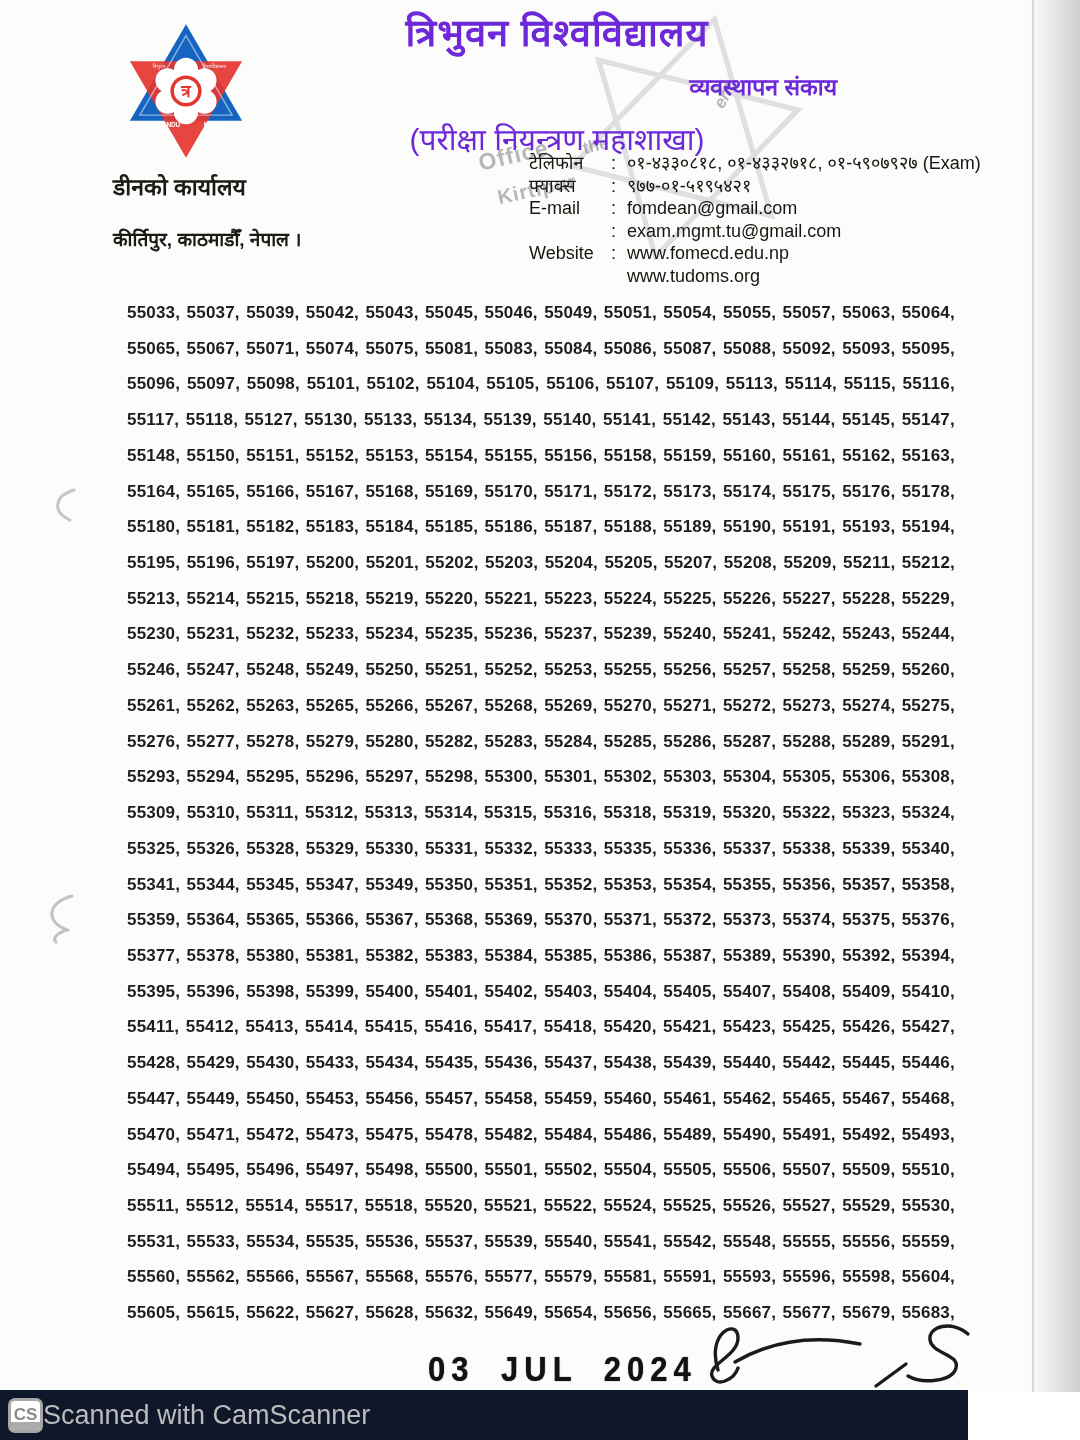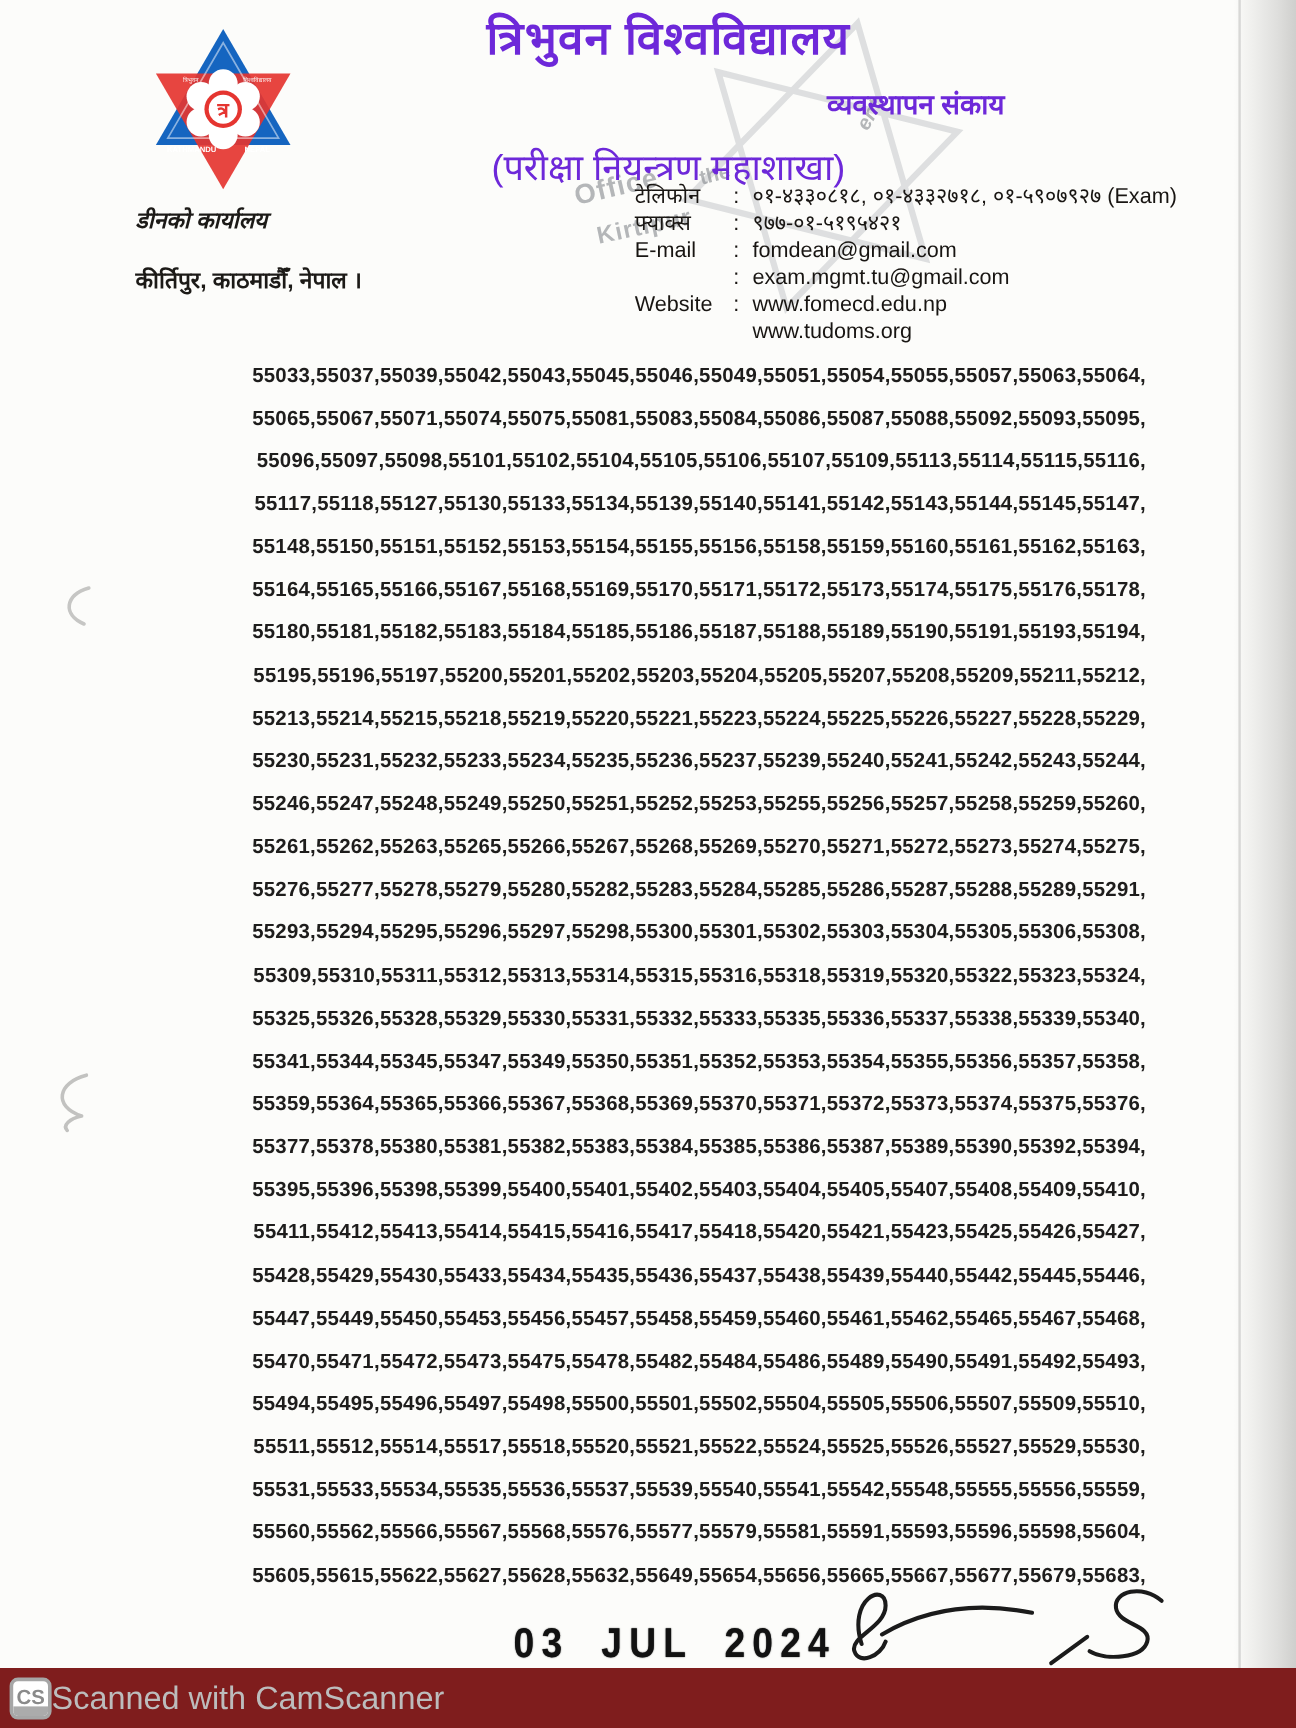--- a/index.html
+++ b/index.html
@@ -12,55 +12,55 @@
   .edge-line{position:absolute;right:46px;top:0;width:2px;height:1392px;background:rgba(120,120,118,.25);}
 
   
   .logo{position:absolute;left:98px;top:20px;width:176px;height:142px;}
   .center-head{position:absolute;left:277px;top:14px;width:560px;text-align:center;color:#6d28d9;}
   .uni-title{font-size:38px;font-weight:bold;letter-spacing:1px;line-height:1.05;}
   .faculty{font-size:23px;font-weight:bold;margin-top:16px;text-align:right;}
   .division{font-size:30px;font-weight:normal;margin-top:16px;}
 
   .dean-block{position:absolute;left:113px;top:170px;color:#1c1a17;}
-  .dean-office{font-size:19px;font-weight:bold;font-style:italic;}
+  .dean-office{font-size:23px;font-weight:bold;}
   .dean-addr{font-size:19px;font-weight:bold;margin-top:24px;}
 
   .contact{position:absolute;left:529px;top:152px;width:500px;color:#181512;}
   .c-row{display:flex;line-height:22.5px;font-size:18px;font-weight:400;}
   .c-label{width:82px;flex:0 0 82px;}
   .c-colon{width:16px;flex:0 0 16px;}
   .c-value{white-space:nowrap;}
 
   
   .stamp-star{position:absolute;left:545px;top:8px;opacity:.30;transform:rotate(14deg);}
   .stamp-frag{position:absolute;color:#8e9296;opacity:.65;font-weight:bold;}
   .frag-office{left:478px;top:142px;font-size:23px;transform:rotate(-13deg);letter-spacing:1px;}
   .frag-the{left:583px;top:136px;font-size:17px;transform:rotate(-14deg);}
   .frag-kirtipur{left:497px;top:178px;font-size:20px;transform:rotate(-12deg);letter-spacing:1px;}
   .frag-ent{left:712px;top:86px;font-size:17px;font-style:italic;transform:rotate(-62deg);}
 
   
   .numbers{position:absolute;left:127px;top:303px;width:828px;}
-  .num-row{display:flex;justify-content:flex-end;height:35.72px;
+  .num-row{display:flex;justify-content:space-between;height:35.72px;
     font-size:17px;font-weight:600;color:#1e1d1c;letter-spacing:.2px;}
 
   
   .fold{position:absolute;opacity:.8;}
   .fold-1{left:44px;top:486px;}
   .fold-2{left:38px;top:892px;}
 
   
   .date-stamp{position:absolute;left:428px;top:1352px;font-size:31px;font-weight:bold;
     color:#121212;letter-spacing:6px;word-spacing:12px;transform:scaleY(1.12);
     text-shadow:0 0 1px #222;}
   .sig-1{position:absolute;left:688px;top:1312px;}
   .sig-2{position:absolute;left:856px;top:1318px;}
 
-  .cs-bar{position:absolute;left:0;top:1390px;width:1080px;height:50px;background:#7f1d1d;
+  .cs-bar{position:absolute;left:0;top:1390px;width:968px;height:50px;background:#0f172a;
     display:flex;align-items:center;}
   .cs-badge{position:relative;width:35px;height:35px;margin-left:8px;border:3px solid #a6a6a6;
     border-radius:7px;background:#ffffff;display:flex;align-items:center;justify-content:center;
     font-size:17px;font-weight:bold;color:#8a8a8a;overflow:hidden;}
   .cs-badge::after{content:"";position:absolute;bottom:0;left:0;width:100%;height:8px;background:#ababab;}
   .cs-text{font-size:27px;color:#bcbcbc;}
 </style>
 </head>
 <body>
 

